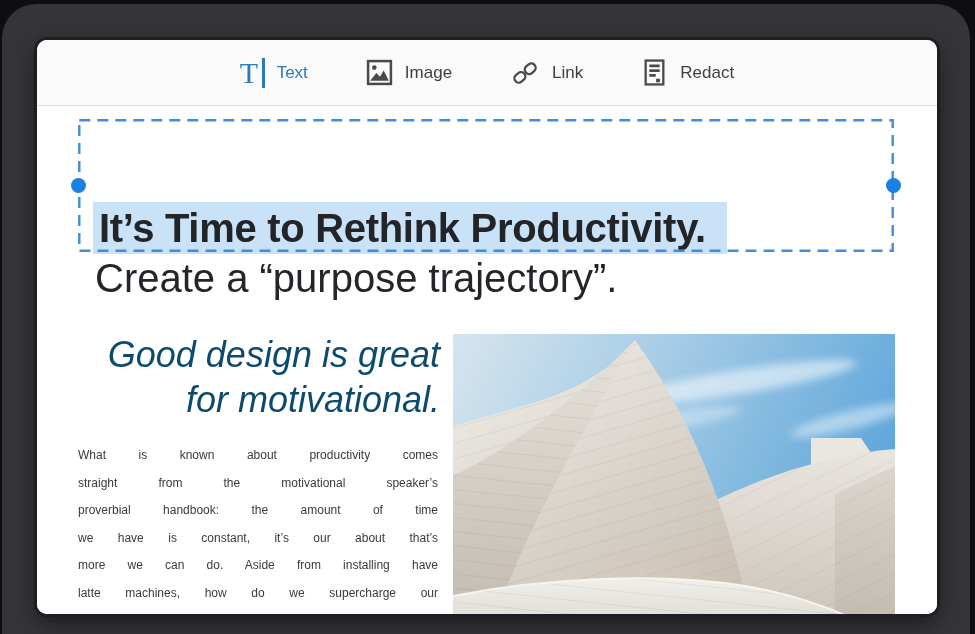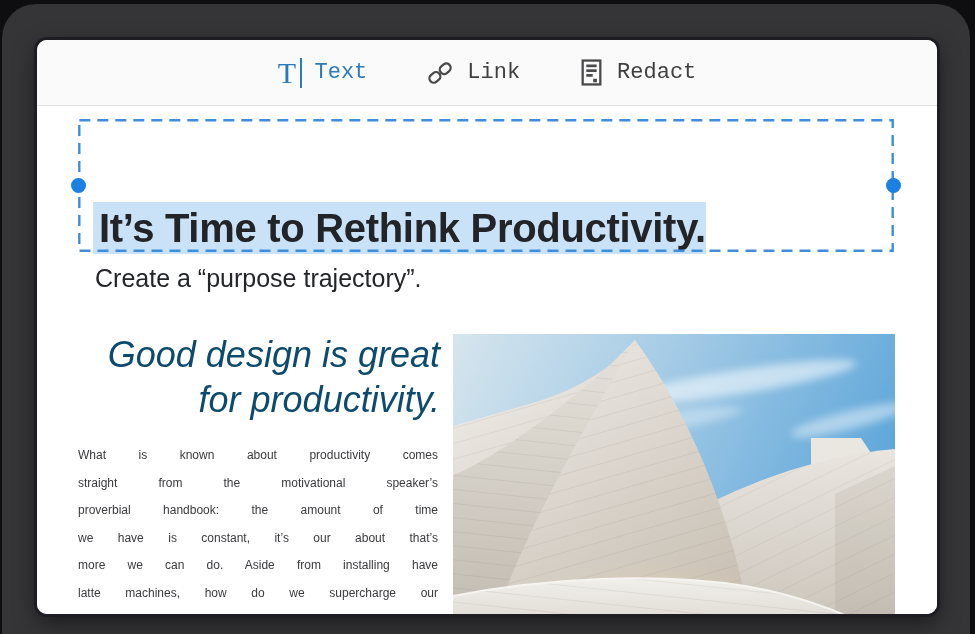--- a/index.html
+++ b/index.html
@@ -15,38 +15,38 @@
   .screen{position:absolute;left:37px;top:40px;width:900px;height:574px;
           background:#ffffff;border-radius:10px;overflow:hidden;
           box-shadow:0 0 0 3px #1d1d23, 0 8px 22px rgba(0,0,0,.55);}
 
   
   .toolbar{position:absolute;left:0;top:0;width:100%;height:66px;
            background:#fafafa;border-bottom:1px solid #e2e2e2;
            display:flex;align-items:center;justify-content:center;gap:58px;
            box-sizing:border-box;}
   .tool{display:flex;align-items:center;gap:12px;cursor:pointer;}
-  .tool .label{font-size:22px;color:#3f3f41;font-family:Liberation Mono, monospace;}
+  .tool .label{font-size:17px;color:#3f3f41;}
   .tool.active .label{color:#2b7ab9;}
   .ticon{display:flex;align-items:center;color:#2b7ab9;
          font-family:"Liberation Serif", serif;font-size:30px;line-height:30px;}
   .ticon .cursorbar{display:inline-block;width:2.5px;height:30px;
                     background:#2b7ab9;margin-left:4px;}
   .tool svg{display:block;}
 
   
   .docpage{position:absolute;left:0;top:66px;width:900px;height:508px;background:#fff;}
 
   .headline{position:absolute;left:56px;top:96px;height:52px;line-height:52px;
             font-size:40px;font-weight:bold;color:#222428;letter-spacing:-.3px;
             white-space:nowrap;}
   .headline .hl{display:inline-block;height:52px;background:#c9e2f7;
-                padding:0 0 0 6px;}
+                padding:0 21px 0 6px;}
   .subheadline{position:absolute;left:58px;top:150px;height:44px;line-height:44px;
-               font-size:25px;color:#232529;white-space:nowrap;}
+               font-size:40px;color:#232529;white-space:nowrap;}
 
   .selection{position:absolute;left:41px;top:79px;width:816px;height:133px;}
   .selection svg{position:absolute;left:0;top:0;}
   .handle{position:absolute;width:15px;height:15px;border-radius:50%;
           background:#1a80e4;top:50%;margin-top:-8px;}
   .handle.left{left:-7px;} .handle.right{right:-7px;}
 
   .lead{position:absolute;left:41px;top:226px;width:362px;text-align:right;
         font-style:italic;color:#0c4a6e;font-size:36px;line-height:45px;
         font-weight:300;}
@@ -67,20 +67,30 @@
 
   <div class="screen">
 
     <div class="toolbar">
 
       <div class="tool active">
         <span class="ticon">T<span class="cursorbar"></span></span>
         <span class="label">Text</span>
       </div>
 
+      <div class="tool">
+        <span>
+          <svg width="27" height="27" viewBox="0 0 26 26">
+            <rect x="2" y="2" width="22" height="22" fill="none" stroke="#4a4a4c" stroke-width="2.4"></rect>
+            <circle cx="8" cy="8.3" r="2.2" fill="#4a4a4c"></circle>
+            <path d="M4 21 L10 13.5 L13.5 17 L17 11 L22 21 Z" fill="#4a4a4c"></path>
+          </svg>
+        </span>
+        <span class="label">Image</span>
+      </div>
 
       <div class="tool">
         <span>
           <svg width="30" height="28" viewBox="0 0 30 28">
             <g transform="rotate(-40 15 14)" fill="none" stroke="#4a4a4c" stroke-width="2.3">
               <rect x="2.5" y="9.8" width="11.5" height="8.6" rx="4.2"></rect>
               <rect x="16" y="9.8" width="11.5" height="8.6" rx="4.2"></rect>
             </g>
           </svg>
         </span>
@@ -112,21 +122,21 @@
       <div class="selection" style="top:13px;">
         <svg width="816" height="133" viewBox="0 0 816 133">
           <rect x="1.3" y="1.3" width="813.4" height="130.4" fill="none" stroke="#3f8ddb" stroke-width="2.4" stroke-dasharray="11 7"></rect>
         </svg>
         <div class="handle left"></div>
         <div class="handle right"></div>
       </div>
 
       <div class="lead">
         <div>Good design is great</div>
-        <div>for productivity.</div>
+        <div>for motivational.</div>
       </div>
 
       <div class="body-par">
           <div class="para-line just">What is known about productivity comes</div>
           <div class="para-line just">straight from the motivational speaker’s</div>
           <div class="para-line just">proverbial handbook: the amount of time</div>
           <div class="para-line just">we have is constant, it’s our about that’s</div>
           <div class="para-line just">more we can do. Aside from installing have</div>
           <div class="para-line just">latte machines, how do we supercharge our</div>
         </div>

